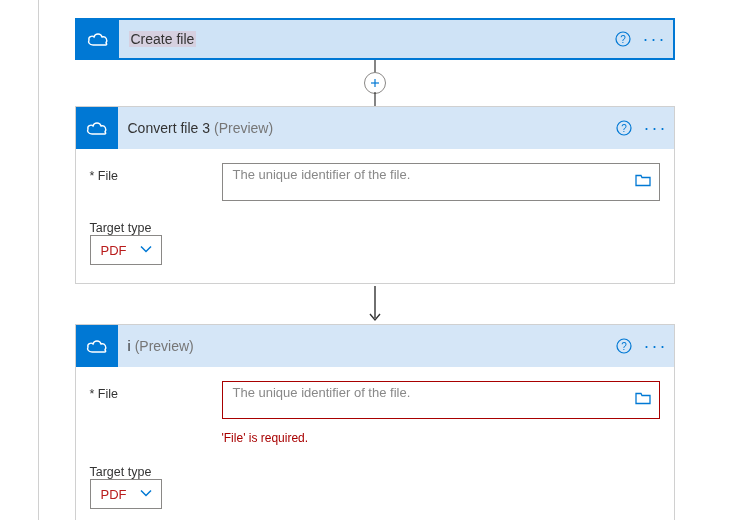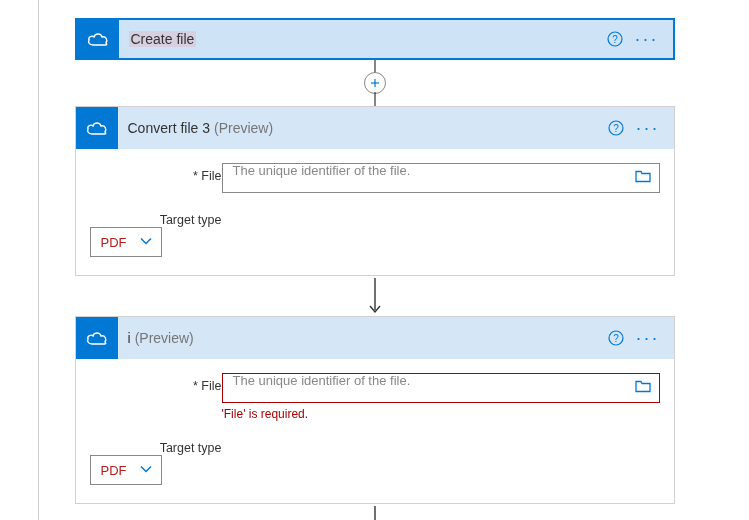--- a/index.html
+++ b/index.html
@@ -28,21 +28,20 @@
       margin-bottom: 0;
       width: 600px;
       margin-left: auto;
       margin-right: auto;
     }
     .card-header {
       display: flex;
       align-items: center;
       background: #d5e6f7;
       height: 42px;
-      padding-right: 8px;
       cursor: pointer;
     }
     .card-header.collapsed-selected {
       background: #cfe3f6;
       border: 2px solid #0078d4;
     }
     .header-icon {
       width: 42px;
       height: 42px;
       background: #0078d4;
@@ -96,28 +95,27 @@
       align-items: flex-start;
       margin-bottom: 14px;
     }
     .form-row:last-child { margin-bottom: 0; flex-direction: column; }
     .form-label {
       width: 132px;
       font-size: 12.5px;
       color: #333;
       padding-top: 6px;
       flex-shrink: 0;
-      text-align: right;
     }
     .form-control-wrap {
       flex: 1;
     }
     .form-input {
       width: 100%;
-      height: 30px;
+      height: 38px;
       border: 1px solid #8a8886;
       padding: 0 34px 16px 10px;
       font-size: 13px;
       color: #888;
       display: flex;
       align-items: center;
       position: relative;
       background: #fff;
     }
     .form-input.error {
@@ -126,21 +124,21 @@
     .input-icon {
       position: absolute;
       right: 8px;
       top: 50%;
       transform: translateY(-50%);
       color: #0078d4;
     }
     .error-msg {
       color: #a80000;
       font-size: 12px;
-      margin-top: 4px;
+      margin-top: 12px;
     }
     .form-select {
       width: 100%;
       height: 30px;
       border: 1px solid #8a8886;
       padding: 0 34px 0 10px;
       font-size: 13px;
       color: #b91c1c;
       display: flex;
       align-items: center;

